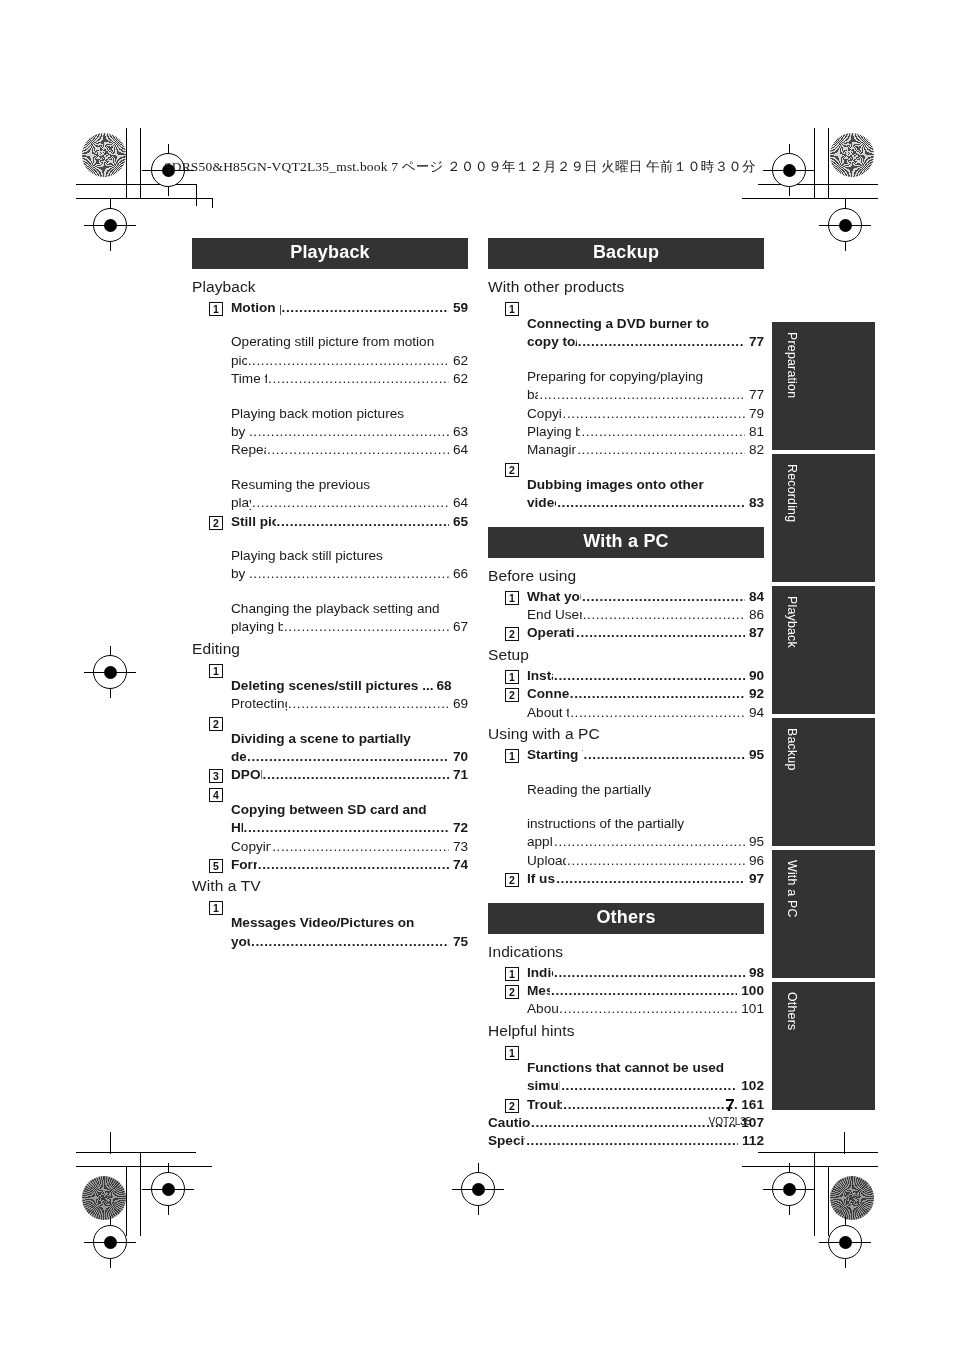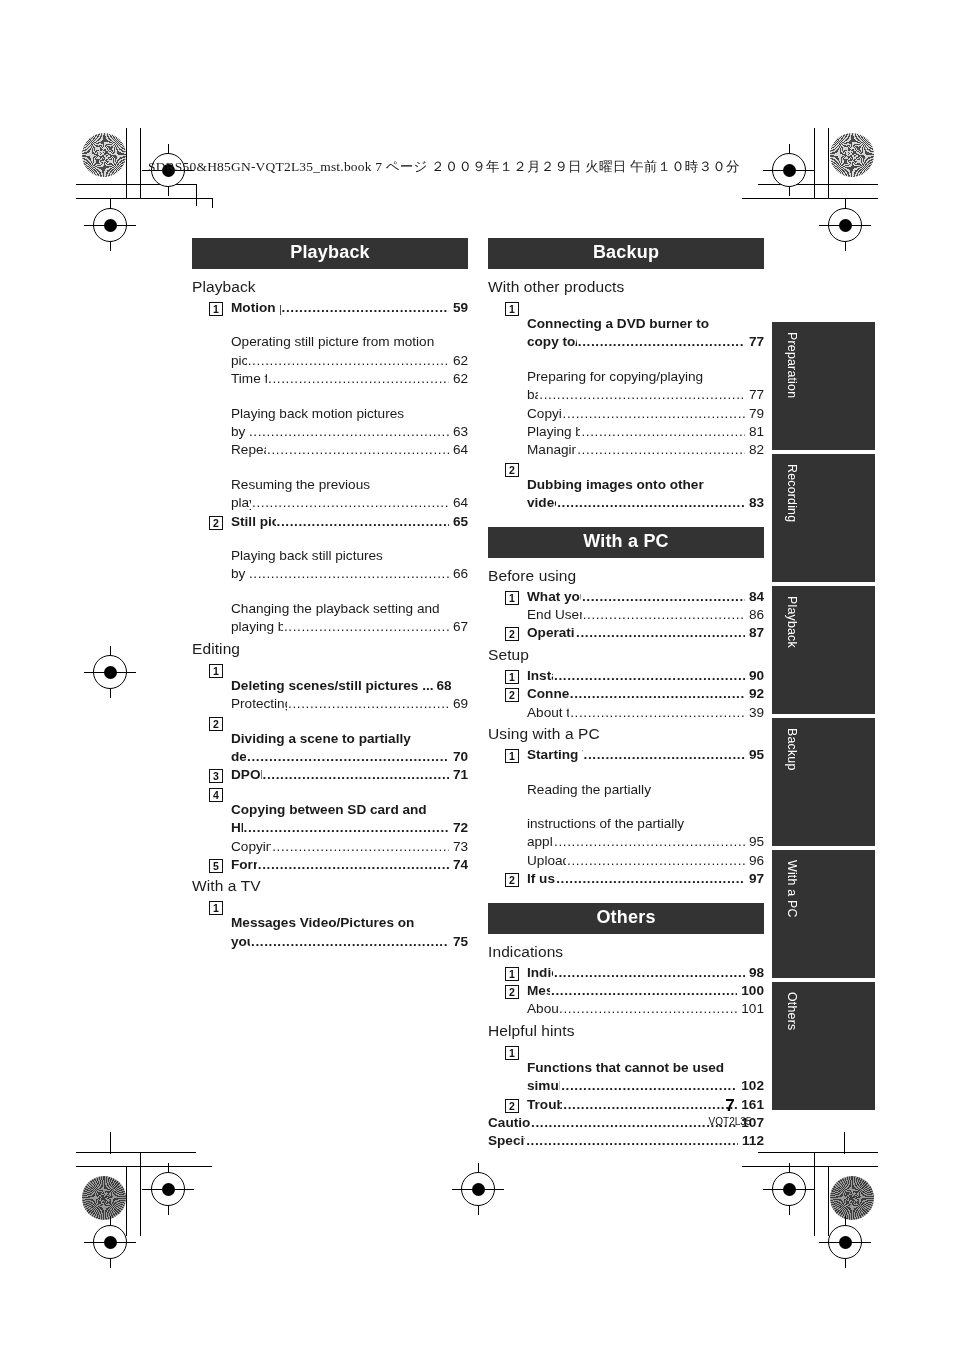--- a/index.html
+++ b/index.html
@@ -40,21 +40,21 @@
     background:
       repeating-conic-gradient(from 0deg, #4a4a4a 0deg 2.2deg, #d8d8d8 2.2deg 4.4deg);
   }
   .star.alt {
     background:
       repeating-conic-gradient(from 0deg, #3c3c3c 0deg 3.2deg, #9a9a9a 3.2deg 6.4deg);
   }
 
   
   .run-head {
-    position: absolute; left: 148px; top: 158px;
+    position: absolute; left: 164px; top: 158px;
     font-family: "Liberation Serif", serif;
     font-size: 13.5px; letter-spacing: 0.2px; white-space: nowrap;
     color: #1a1a1a;
   }
 
   
   .col { position: absolute; width: 276px; top: 238px; }
   .col-left  { left: 192px; }
   .col-right { left: 488px; }
 
@@ -446,21 +446,21 @@
       <div class="entry-body">
         <div class="ln bold">
           <span class="txt">Connecting to a PC</span>
           <span class="dots">........................................................................................................................</span>
           <span class="pg">92</span>
         </div>
         <div>
           <div class="ln">
             <span class="txt">About the PC display</span>
             <span class="dots">........................................................................................................................</span>
-            <span class="pg">39</span>
+            <span class="pg">94</span>
           </div>
         </div>
       </div>
     </div>
     <div class="grp-title">Using with a PC</div>
     <div class="entry">
       <div class="badge">1</div>
       <div class="entry-body">
         <div class="ln bold">
           <span class="txt">Starting VideoCam Suite 3.0</span>

